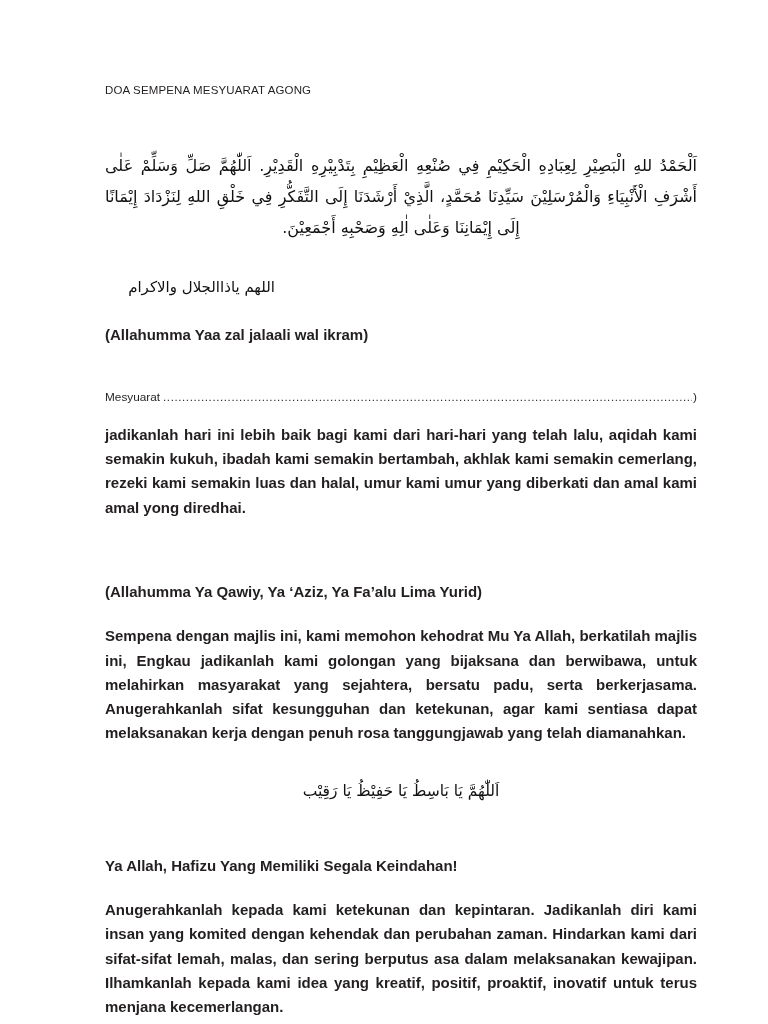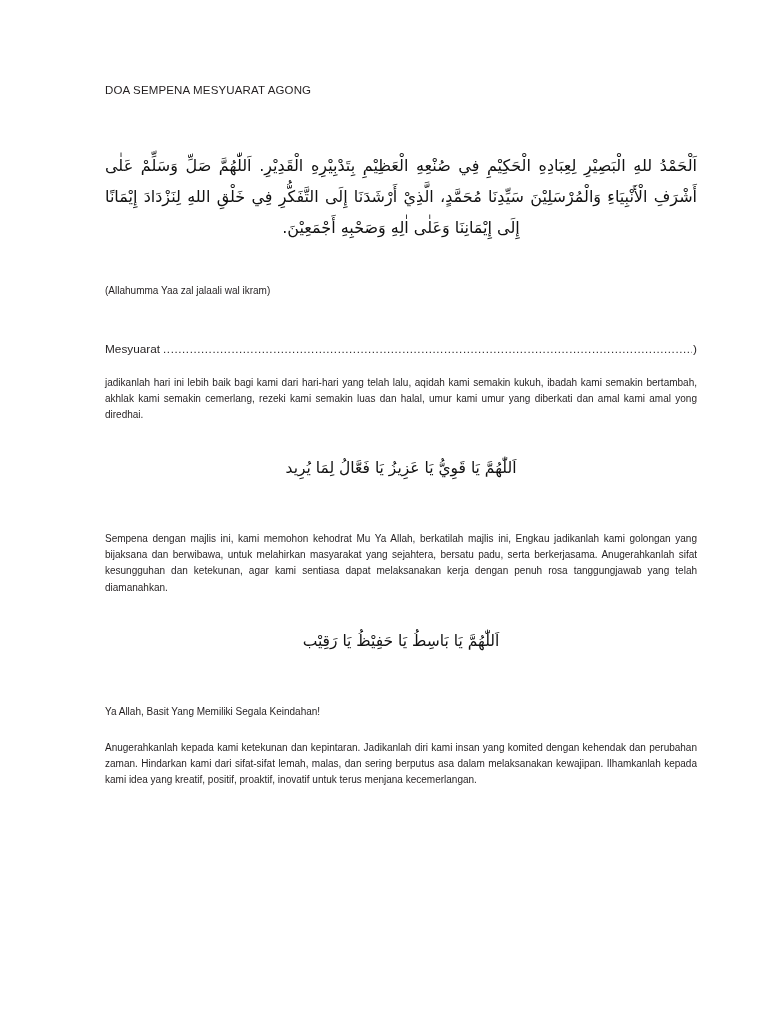--- a/index.html
+++ b/index.html
@@ -77,24 +77,25 @@
   .arabic-center {
     direction: rtl;
     text-align: center;
     font-family: "DejaVu Sans", sans-serif;
     font-size: 15.5px;
     color: #111111;
     line-height: 1.8;
   }
 
   .para {
-    font-size: 10px;
+    font-size: 15px;
     line-height: 1.62;
     color: #231f20;
     margin: 0;
+    font-weight: bold;
   }
   .para.justified {
     text-align: justify;
   }
 
   .sp-16 { height: 16px; }
   .sp-20 { height: 20px; }
   .sp-24 { height: 24px; }
   .sp-28 { height: 28px; }
   .sp-32 { height: 32px; }
@@ -127,20 +128,21 @@
   <div class="content">
 
     <h1 class="doc-title">DOA SEMPENA MESYUARAT AGONG</h1>
 
     <div class="arabic-block">
       <span class="aline body">اَلْحَمْدُ للهِ الْبَصِيْرِ لِعِبَادِهِ الْحَكِيْمِ فِي صُنْعِهِ الْعَظِيْمِ بِتَدْبِيْرِهِ الْقَدِيْرِ. اَللّٰهُمَّ صَلِّ وَسَلِّمْ عَلٰى أَشْرَفِ الْأَنْبِيَاءِ وَالْمُرْسَلِيْنَ سَيِّدِنَا مُحَمَّدٍ، الَّذِيْ أَرْشَدَنَا إِلَى التَّفَكُّرِ فِي خَلْقِ اللهِ لِنَزْدَادَ إِيْمَانًا إِلَى إِيْمَانِنَا وَعَلٰى اٰلِهِ وَصَحْبِهِ أَجْمَعِيْنَ.</span>
     </div>
 
     <div class="sp-16"></div>
 
+    <div class="arabic-short">اللهم ياذاالجلال والاكرام</div>
 
     <div class="sp-24"></div>
 
     <p class="para">(Allahumma Yaa zal jalaali wal ikram)</p>
 
     <div class="sp-20"></div>
 
 
     <div class="sp-20"></div>
 
@@ -149,38 +151,38 @@
       <span class="dots">..................................................................................................................................................................................................................</span>
       <span class="tail">)</span>
     </div>
 
     <div class="sp-16"></div>
 
     <p class="para justified">jadikanlah hari ini lebih baik bagi kami dari hari-hari yang telah lalu, aqidah kami semakin kukuh, ibadah kami semakin bertambah, akhlak kami semakin cemerlang, rezeki kami semakin luas dan halal, umur kami umur yang diberkati dan amal kami amal yong diredhai.</p>
 
     <div class="sp-32"></div>
 
-    <div class="arabic-center">اَللّٰهُمَّ يَا قَوِيُّ يَا عَزِيزُ يَا فَعَّالُ لِمَا يُرِيد</div>
 
     <div class="sp-28"></div>
 
+    <p class="para">(Allahumma Ya Qawiy, Ya ‘Aziz, Ya Fa’alu Lima Yurid)</p>
 
     <div class="sp-20"></div>
 
     <p class="para justified">Sempena dengan majlis ini, kami memohon kehodrat Mu Ya Allah, berkatilah majlis ini, Engkau jadikanlah kami golongan yang bijaksana dan berwibawa, untuk melahirkan masyarakat yang sejahtera, bersatu padu, serta berkerjasama. Anugerahkanlah sifat kesungguhan dan ketekunan, agar kami sentiasa dapat melaksanakan kerja dengan penuh rosa tanggungjawab yang telah diamanahkan.</p>
 
     <div class="sp-32"></div>
 
     <div class="arabic-center">اَللّٰهُمَّ يَا بَاسِطُ يَا حَفِيْظُ يَا رَقِيْب</div>
 
     <div class="sp-28"></div>
 
 
     <div class="sp-20"></div>
 
-    <p class="para">Ya Allah, Basit Yang Memiliki Segala Keindahan!</p>
+    <p class="para">Ya Allah, Hafizu Yang Memiliki Segala Keindahan!</p>
 
     <div class="sp-20"></div>
 
     <p class="para justified">Anugerahkanlah kepada kami ketekunan dan kepintaran. Jadikanlah diri kami insan yang komited dengan kehendak dan perubahan zaman. Hindarkan kami dari sifat-sifat lemah, malas, dan sering berputus asa dalam melaksanakan kewajipan. Ilhamkanlah kepada kami idea yang kreatif, positif, proaktif, inovatif untuk terus menjana kecemerlangan.</p>
 
   </div>
 </div>
 
 </body></html>

